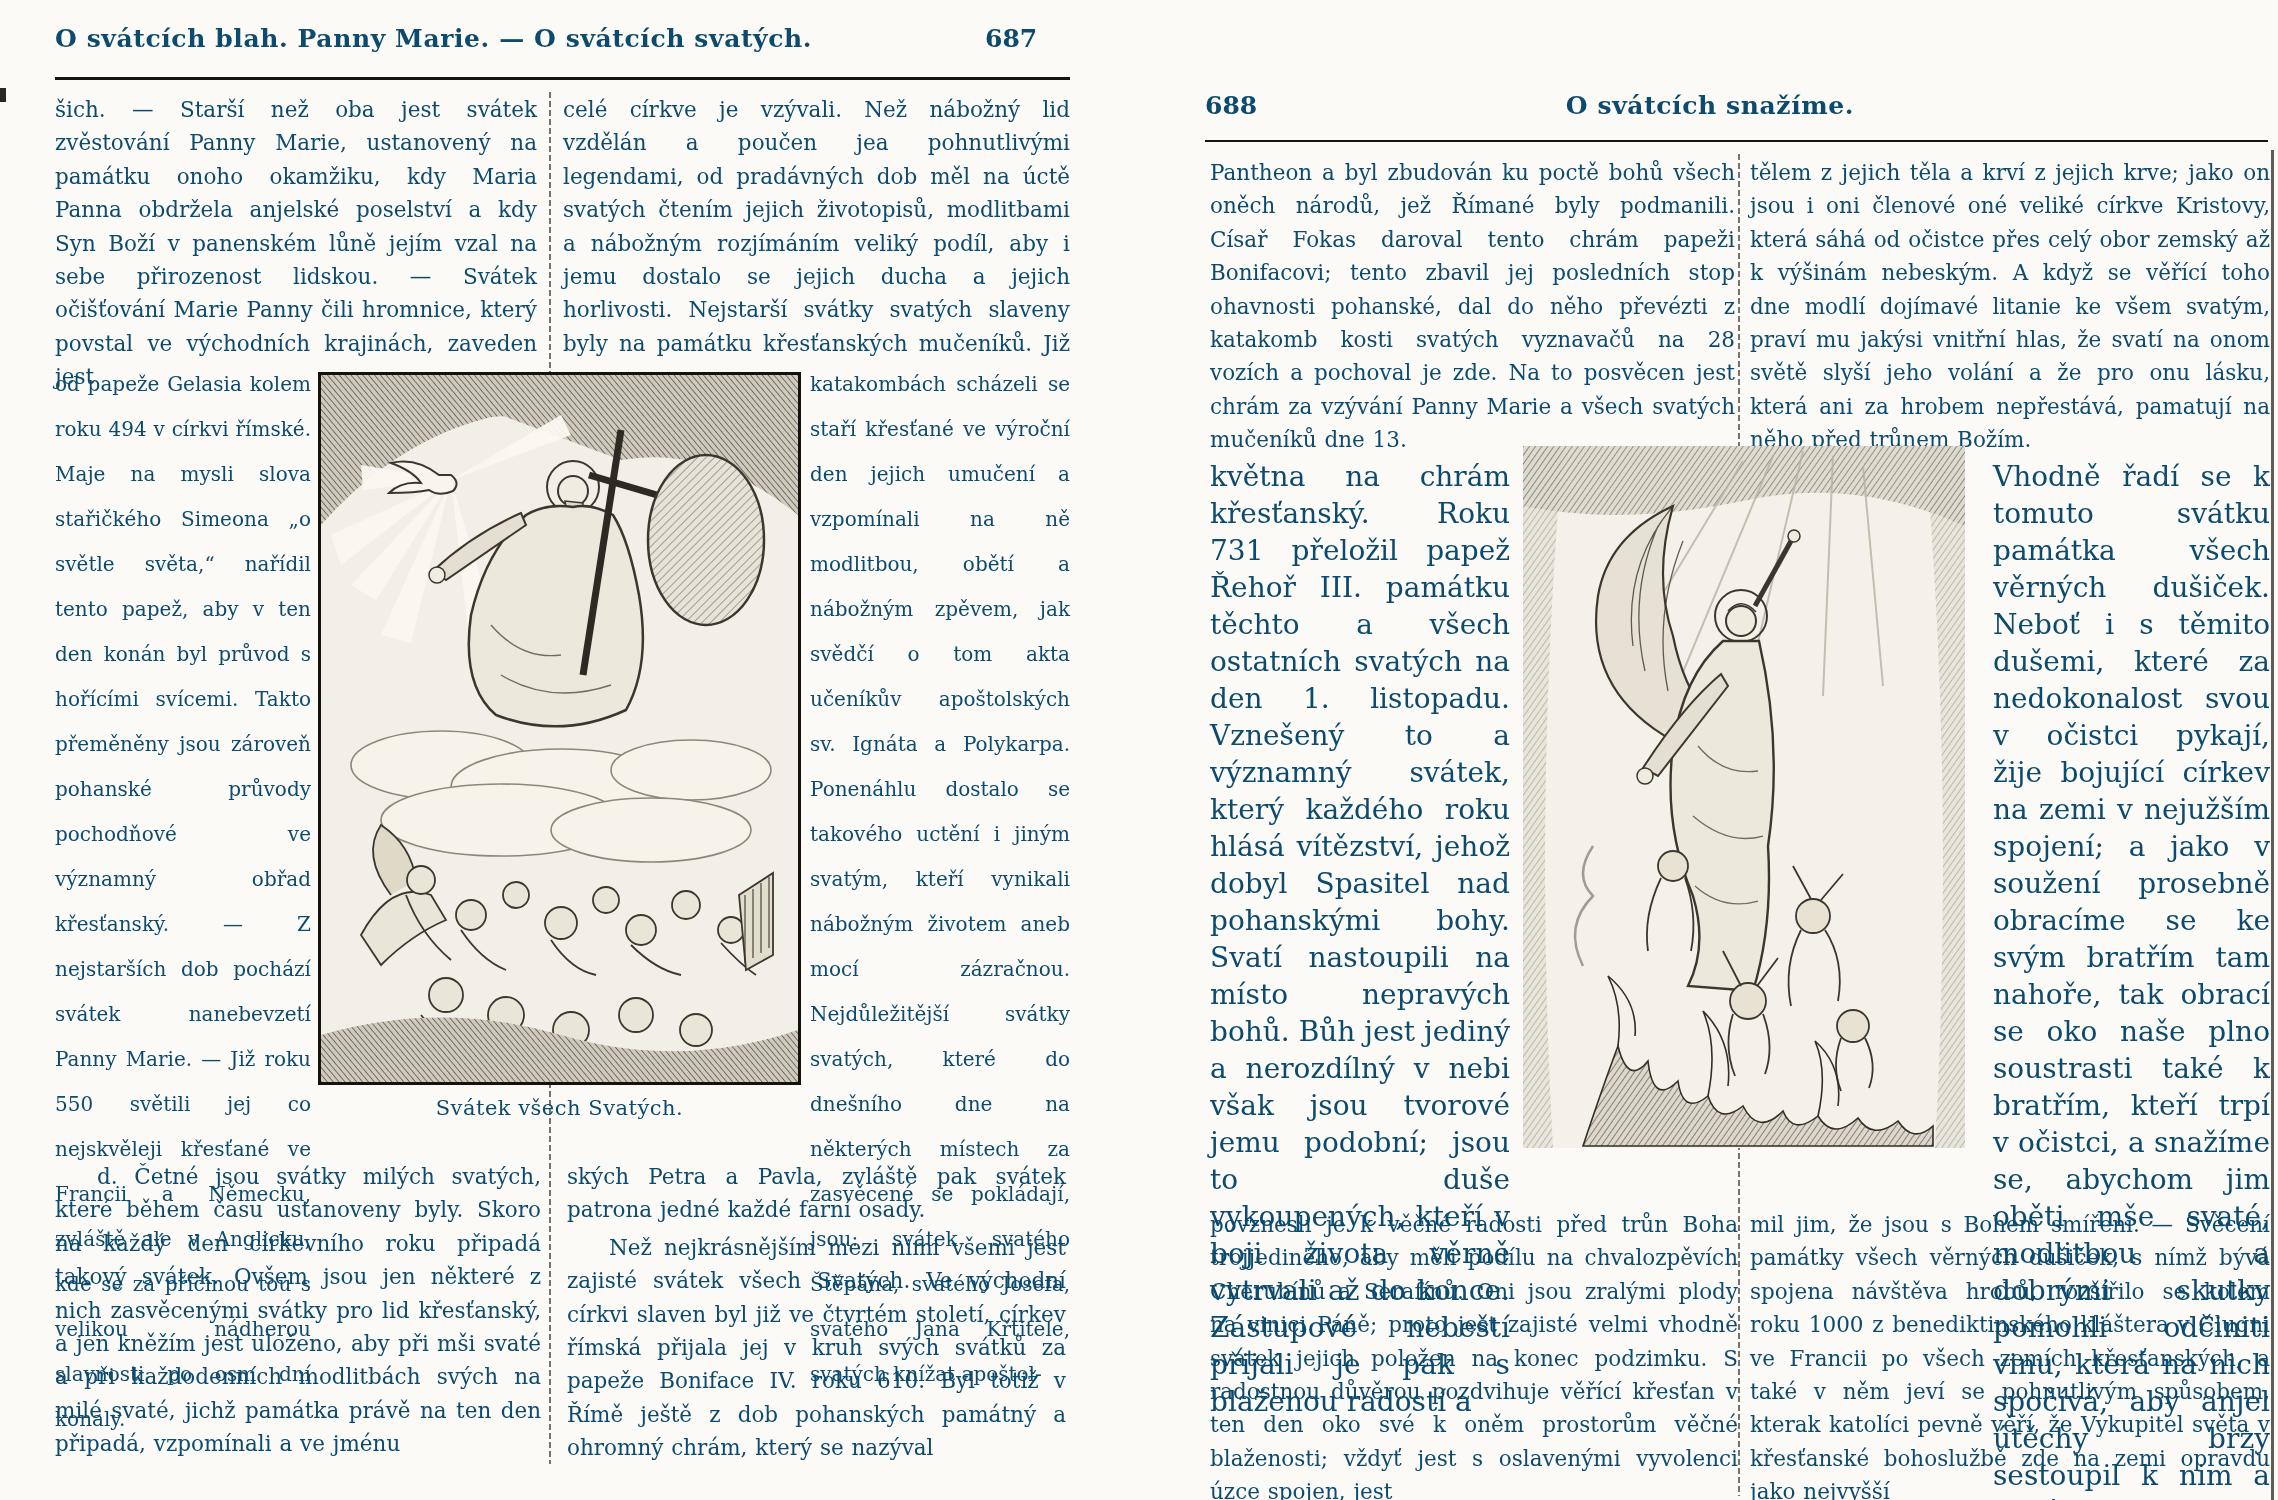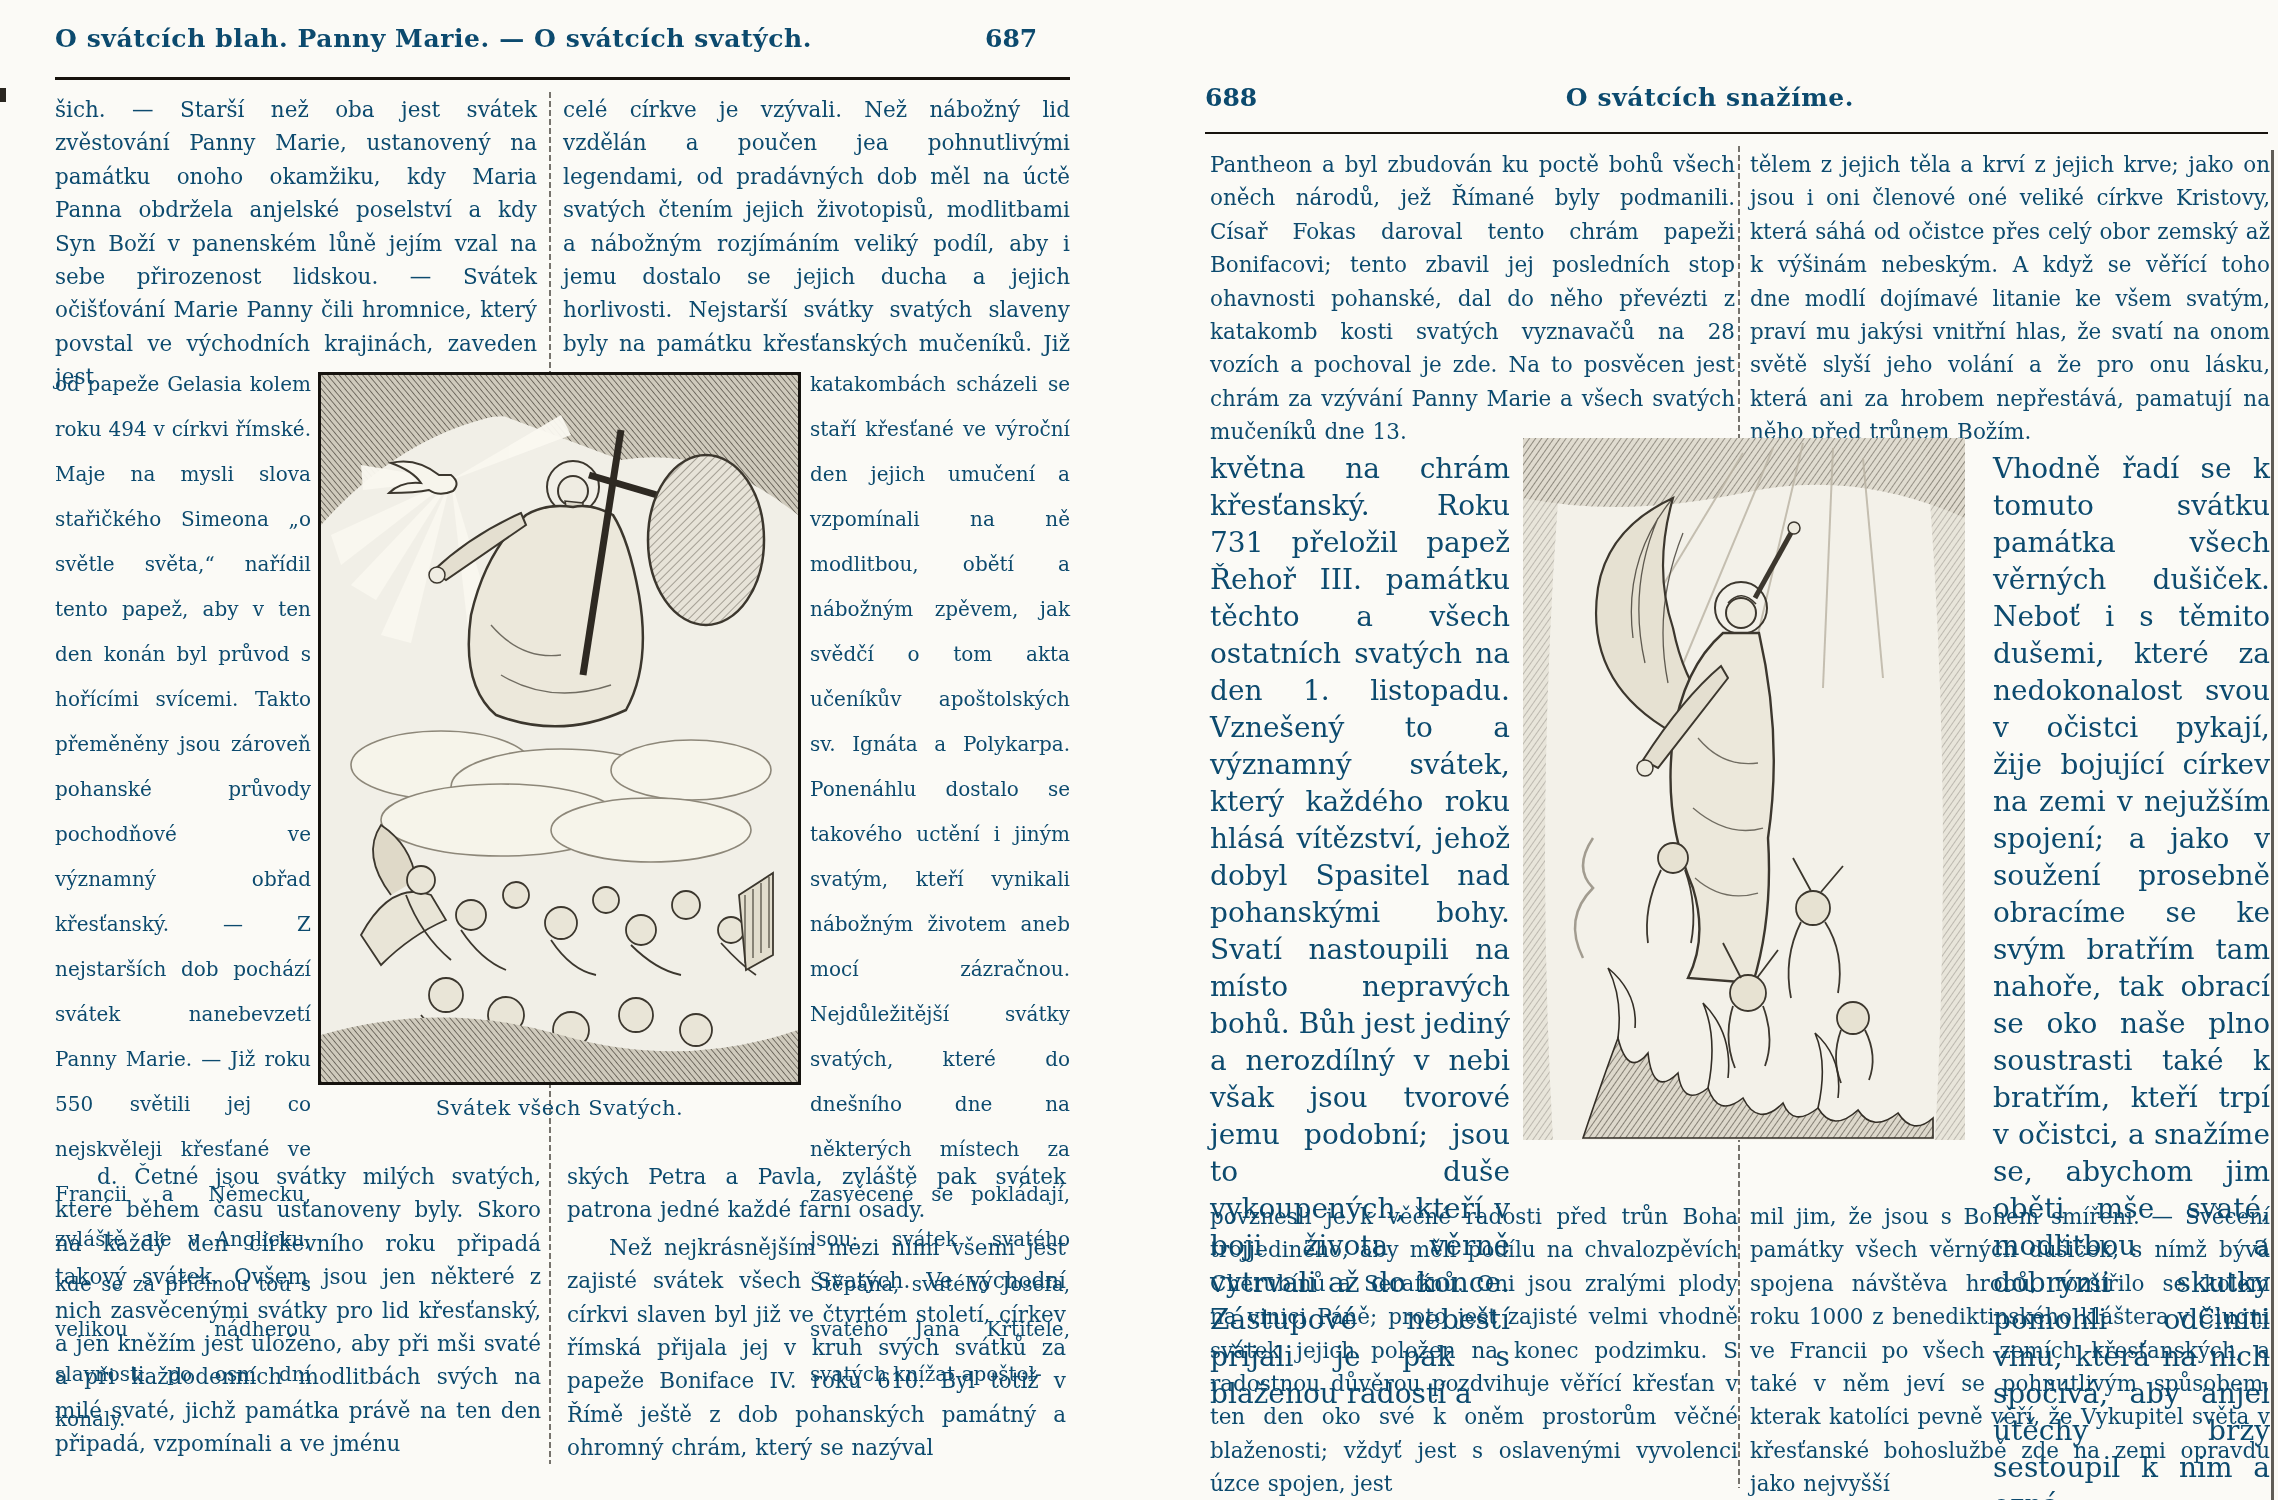--- a/index.html
+++ b/index.html
@@ -132,21 +132,21 @@
               <line x1="448" y1="502" x2="448" y2="573"></line>
             </g>
         </g>
 
         <path d="M0 660 Q120 625 240 660 Q360 695 477 655 L477 707 L0 707 Z" fill="url(#h2)"></path>
       </svg>
     </div>
     <div class="abs caption" style="left:318px;top:1096px;width:483px;">Svátek všech Svatých.</div>
   </div>
 
-  <div class="abs" style="left:1180px;top:8px;width:1098px;height:1461px;">
+  <div class="abs" style="left:1180px;top:16px;width:1098px;height:1461px;">
 
     <div class="abs pagenum" style="left:25px;top:75px;">688</div>
     <div class="abs running-head head-center" style="left:25px;top:75px;width:1010px;">O svátcích snažíme.</div>
     <div class="abs rule2" style="left:25px;top:124px;width:1063px;"></div>
 
     <div class="abs vdiv" style="left:558px;top:138px;height:1342px;"></div>
 
     <div class="abs body-text" style="left:30px;top:140px;width:525px;">Pantheon a byl zbudován ku poctě bohů všech oněch národů, jež Římané byly podmanili. Císař Fokas daroval tento chrám papeži Bonifacovi; tento zbavil jej posledních stop ohavnosti pohanské, dal do něho převézti z katakomb kosti svatých vyznavačů na 28 vozích a pochoval je zde. Na to posvěcen jest chrám za vzývání Panny Marie a všech svatých mučeníků dne 13.</div>
 
     <div class="abs side-text-r" style="left:30px;top:442px;width:300px;">května na chrám křesťanský. Roku 731 přeložil papež Řehoř III. památku těchto a všech ostatních svatých na den 1. listopadu. Vznešený to a významný svátek, který každého roku hlásá vítězství, jehož dobyl Spasitel nad pohanskými bohy. Svatí nastoupili na místo nepravých bohů. Bůh jest jediný a nerozdílný v nebi však jsou tvorové jemu podobní; jsou to duše vykoupených, kteří v boji života věrně vytrvali až do konce. Zástupové nebeští přijali je pak s blaženou radostí a</div>

